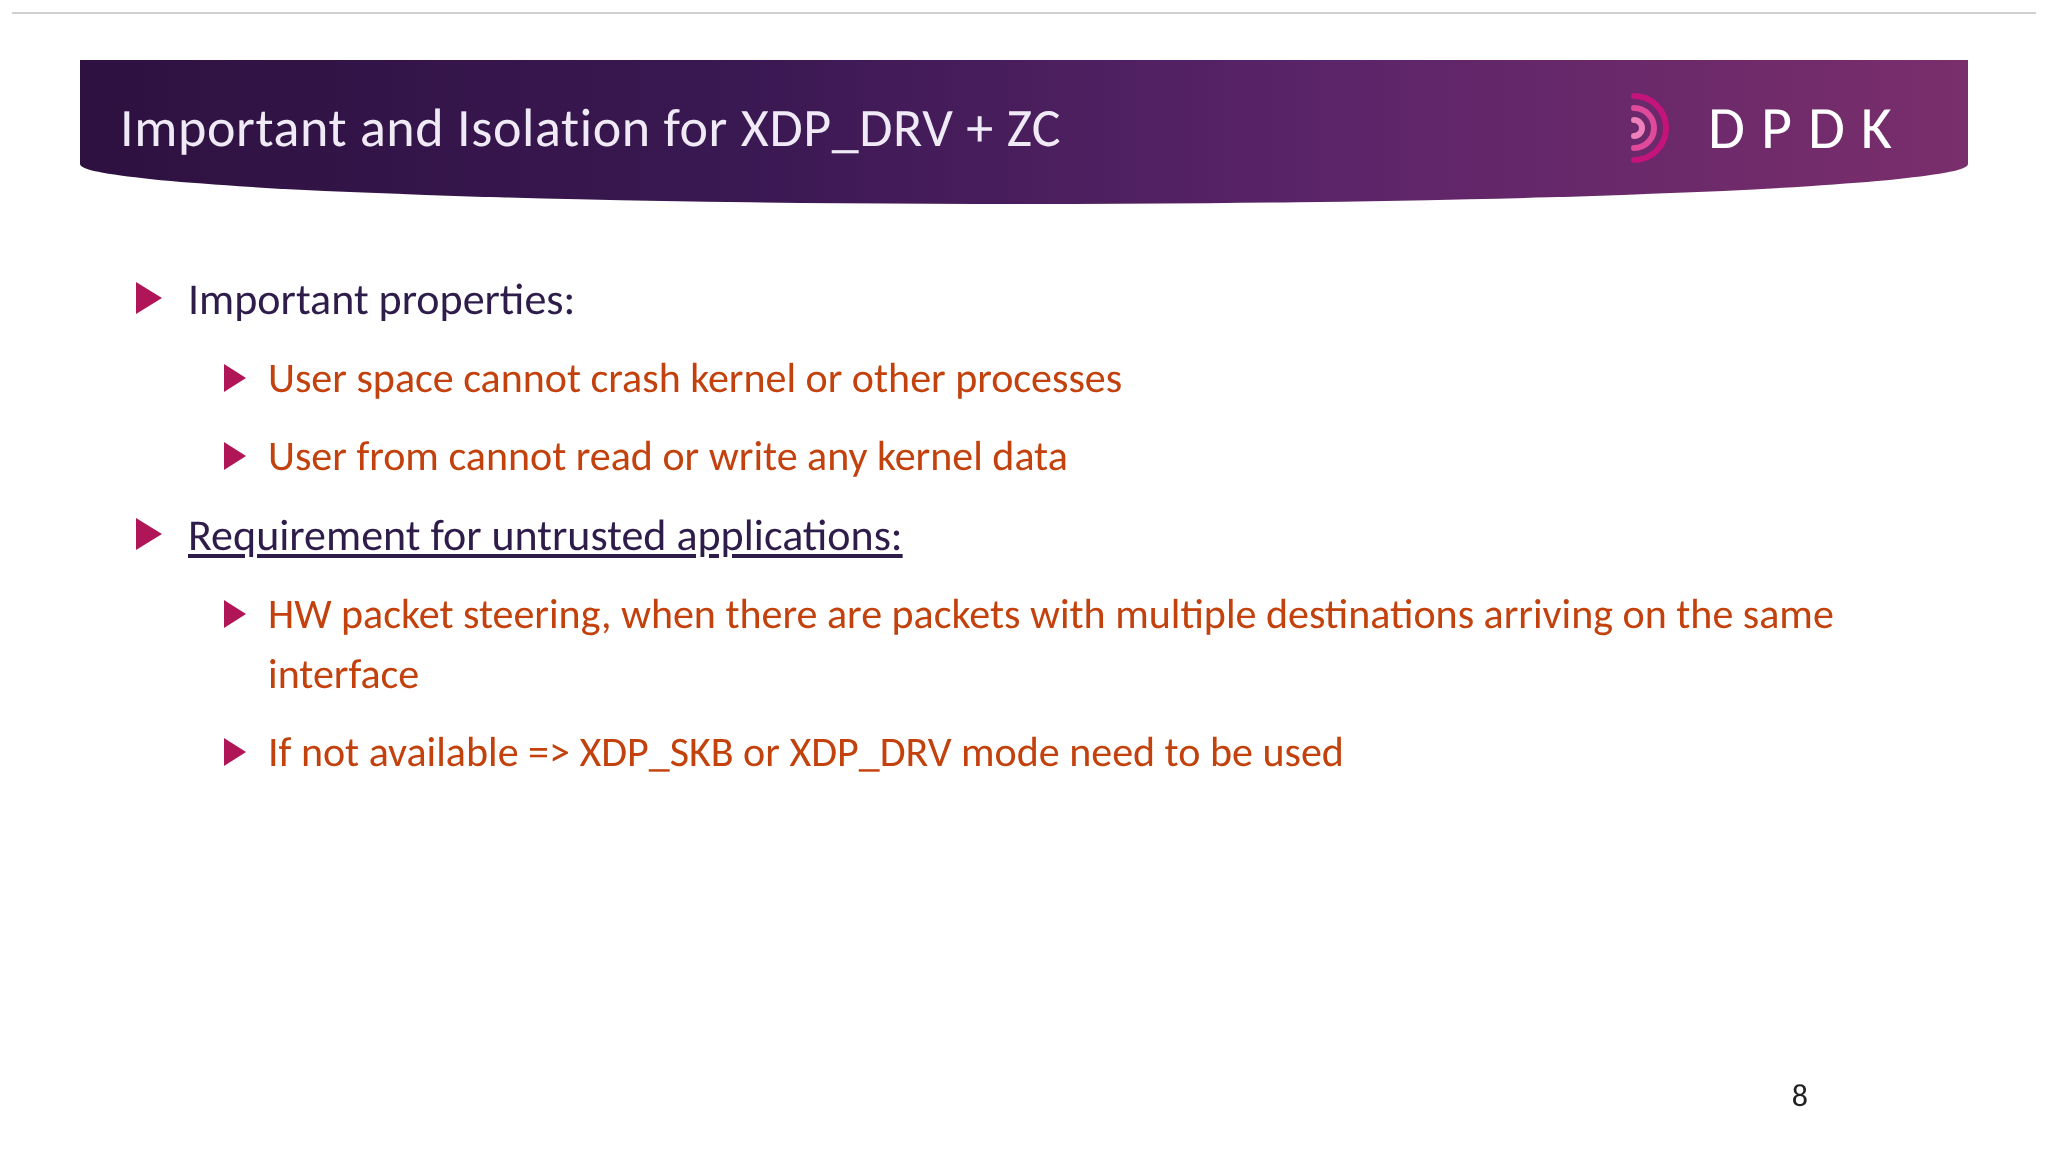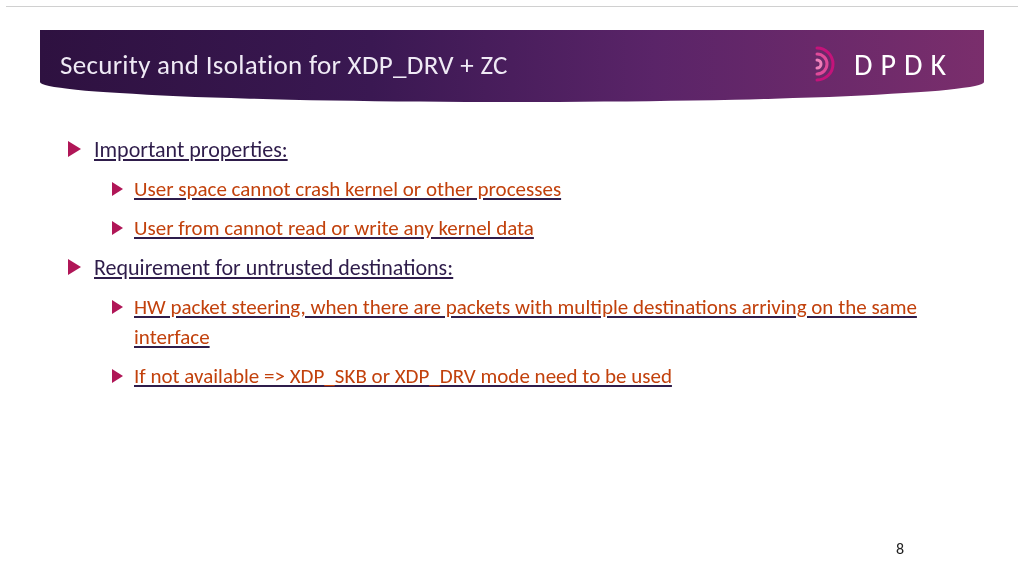--- a/index.html
+++ b/index.html
@@ -54,21 +54,20 @@
     right: 68px;
     color: #2e1c4a;
   }
   ul { list-style: none; }
   .lvl1 > li {
     font-size: 22px;
     line-height: 1.35;
     margin-bottom: 10px;
     padding-left: 26px;
     position: relative;
-    text-decoration: underline;
   }
   .lvl1 > li::before {
     content: "";
     position: absolute;
     left: 0; top: 6px;
     width: 0; height: 0;
     border-top: 8px solid transparent;
     border-bottom: 8px solid transparent;
     border-left: 13px solid #b01657;
   }
@@ -102,42 +101,42 @@
     color: #222;
   }
 </style>
 </head>
 <body>
 
 <div class="slide">
   <div class="frame-line"></div>
 
   <div class="header">
-    <div class="title">Security and Isolation for XDP_DRV + ZC</div>
+    <div class="title">Important and Isolation for XDP_DRV + ZC</div>
     <div class="logo">
       <svg width="40" height="40" viewBox="0 0 40 40">
         <path d="M 13 4 A 16 16 0 1 1 13 36" fill="none" stroke="#c4137a" stroke-width="3" stroke-linecap="round"></path>
         <path d="M 13 10 A 10 10 0 1 1 13 30" fill="none" stroke="#e04a9a" stroke-width="3" stroke-linecap="round"></path>
         <path d="M 13 16 A 4 4 0 1 1 13 24" fill="none" stroke="#f080bb" stroke-width="3" stroke-linecap="round"></path>
       </svg>
       <span class="logo-text">DPDK</span>
     </div>
   </div>
 
   <div class="body">
     <ul class="lvl1">
       <li>
         <span>Important properties:</span>
         <ul class="lvl2">
           <li><span>User space cannot crash kernel or other processes</span></li>
           <li><span>User from cannot read or write any kernel data</span></li>
         </ul>
       </li>
       <li>
-        <span class="underline">Requirement for untrusted destinations:</span>
+        <span class="underline">Requirement for untrusted applications:</span>
         <ul class="lvl2">
           <li><span>HW packet steering, when there are packets with multiple destinations arriving on the same interface</span></li>
           <li><span>If not available =&gt; XDP_SKB or XDP_DRV mode need to be used</span></li>
         </ul>
       </li>
     </ul>
   </div>
 
   <div class="pagenum">8</div>
 </div>

